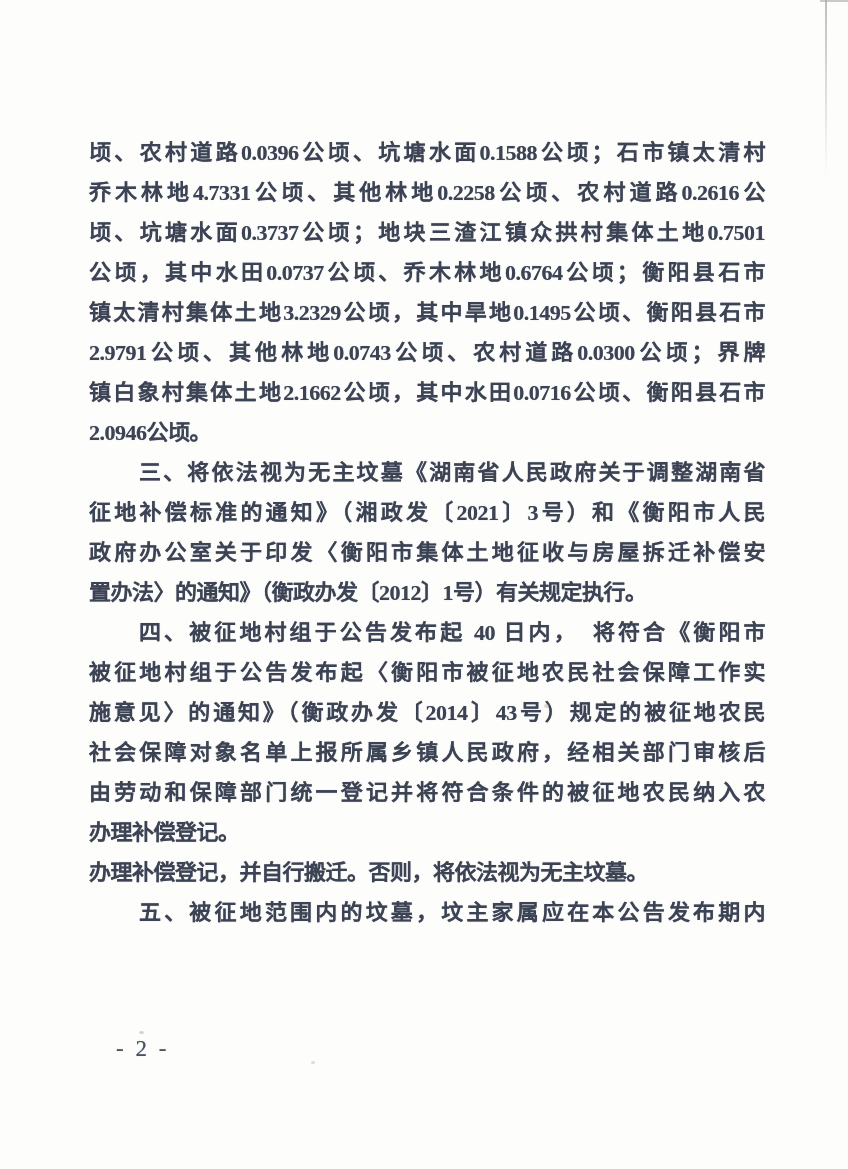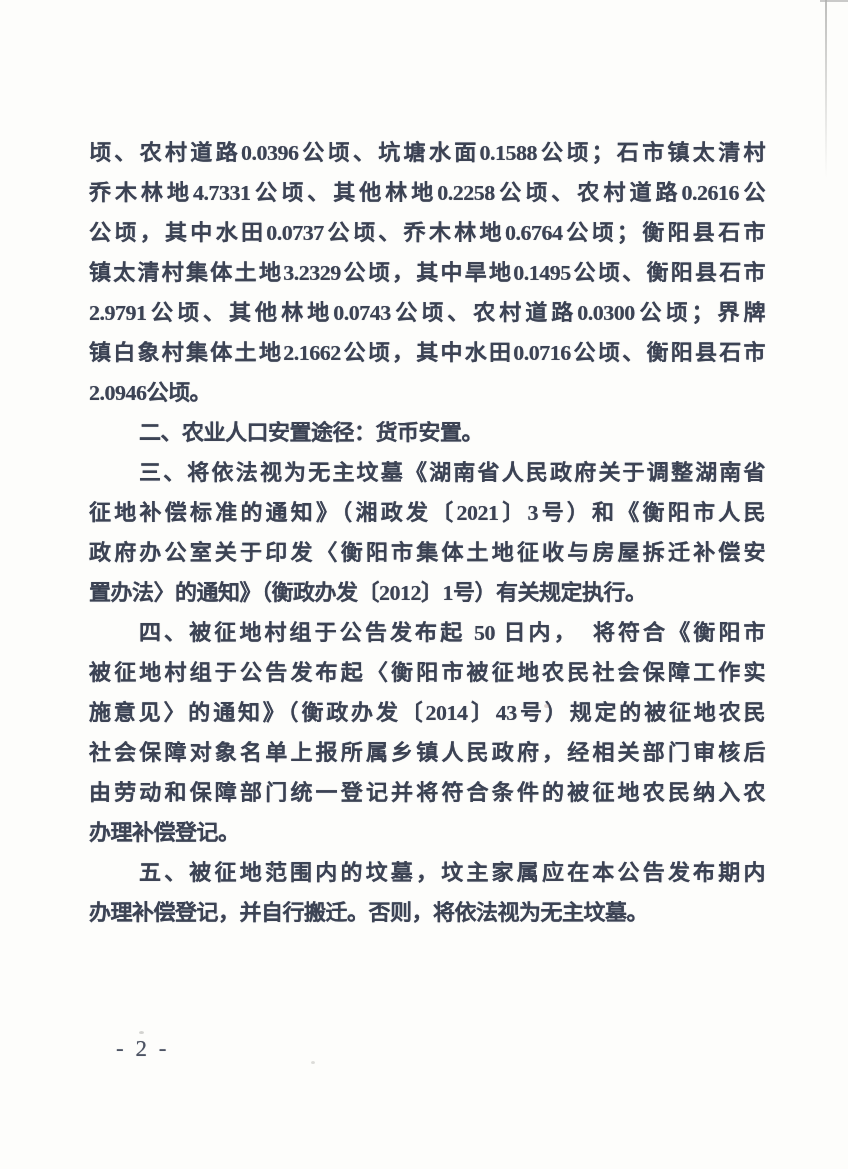--- a/index.html
+++ b/index.html
@@ -94,38 +94,38 @@
     background: rgba(180,180,176,0.45);
   }
 </style>
 </head>
 <body>
 
 <div class="page">
   <div class="doc-body">
       <div class="line j">顷、农村道路0.0396公顷、坑塘水面0.1588公顷；石市镇太清村</div>
       <div class="line j">乔木林地4.7331公顷、其他林地0.2258公顷、农村道路0.2616公</div>
+      <div class="line j">顷、坑塘水面0.3737公顷；地块三渣江镇众拱村集体土地0.7501</div>
       <div class="line j">公顷，其中水田0.0737公顷、乔木林地0.6764公顷；衡阳县石市</div>
       <div class="line j">镇太清村集体土地3.2329公顷，其中旱地0.1495公顷、衡阳县石市</div>
       <div class="line j">2.9791公顷、其他林地0.0743公顷、农村道路0.0300公顷；界牌</div>
       <div class="line j">镇白象村集体土地2.1662公顷，其中水田0.0716公顷、衡阳县石市</div>
       <div class="line">2.0946公顷。</div>
-      <div class="line ind">二、农业人口安置途径：货币安置。</div>
       <div class="line j ind">三、将依法视为无主坟墓《湖南省人民政府关于调整湖南省</div>
       <div class="line j">征地补偿标准的通知》（湘政发〔2021〕3号）和《衡阳市人民</div>
       <div class="line j">政府办公室关于印发〈衡阳市集体土地征收与房屋拆迁补偿安</div>
       <div class="line">置办法〉的通知》（衡政办发〔2012〕1号）有关规定执行。</div>
-      <div class="line j ind">四、被征地村组于公告发布起 50 日内，　将符合《衡阳市</div>
+      <div class="line j ind">四、被征地村组于公告发布起 40 日内，　将符合《衡阳市</div>
       <div class="line j">被征地村组于公告发布起〈衡阳市被征地农民社会保障工作实</div>
       <div class="line j">施意见〉的通知》（衡政办发〔2014〕43号）规定的被征地农民</div>
       <div class="line j">社会保障对象名单上报所属乡镇人民政府，经相关部门审核后</div>
       <div class="line j">由劳动和保障部门统一登记并将符合条件的被征地农民纳入农</div>
       <div class="line">办理补偿登记。</div>
+      <div class="line">办理补偿登记，并自行搬迁。否则，将依法视为无主坟墓。</div>
       <div class="line j ind">五、被征地范围内的坟墓，坟主家属应在本公告发布期内</div>
-      <div class="line">办理补偿登记，并自行搬迁。否则，将依法视为无主坟墓。</div>
     </div>
   <div class="footer">- 2 -</div>
   <div class="edge-line-v"></div>
   <div class="edge-line-h"></div>
   <div class="speck-a"></div>
   <div class="speck-b"></div>
   <div class="speck-c"></div>
 </div>
 
 </body></html>

